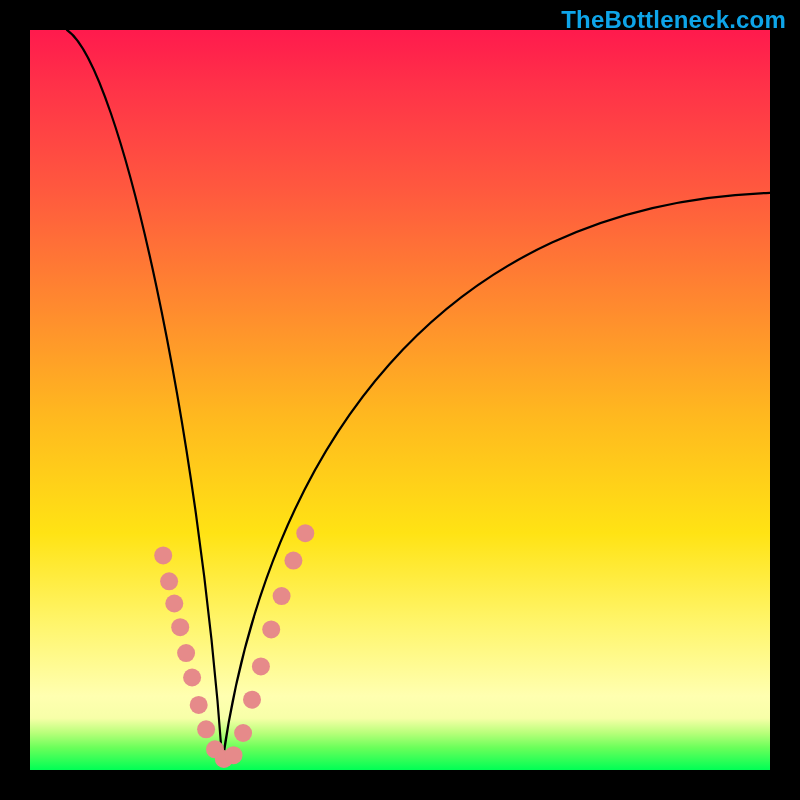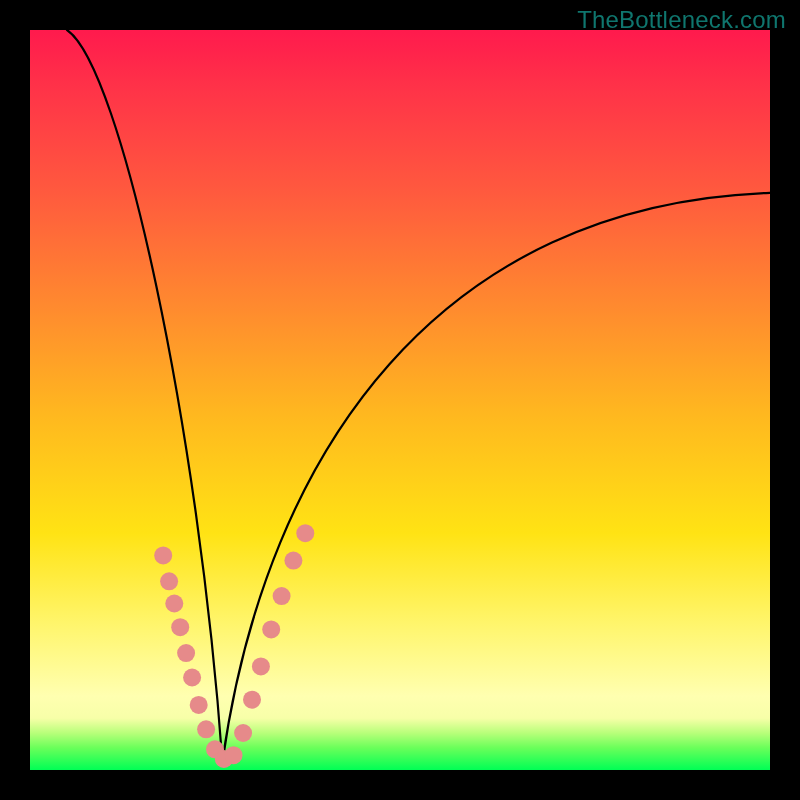--- a/index.html
+++ b/index.html
@@ -39,23 +39,23 @@
       #f7ffa8 93%,
       #b8ff7a 95%,
       #6aff5a 97%,
       #00ff55 100%
     );
   }
   .watermark {
     position: absolute;
     top: 6px;
     right: 14px;
-    color: #0f766e;
+    color: #0ea5e9;
     font-size: 24px;
-    font-weight: 400;
+    font-weight: 700;
     letter-spacing: 0.2px;
     user-select: none;
   }
   svg.curve {
     position: absolute;
     top: 0;
     left: 0;
     width: 740px;
     height: 740px;
   }

